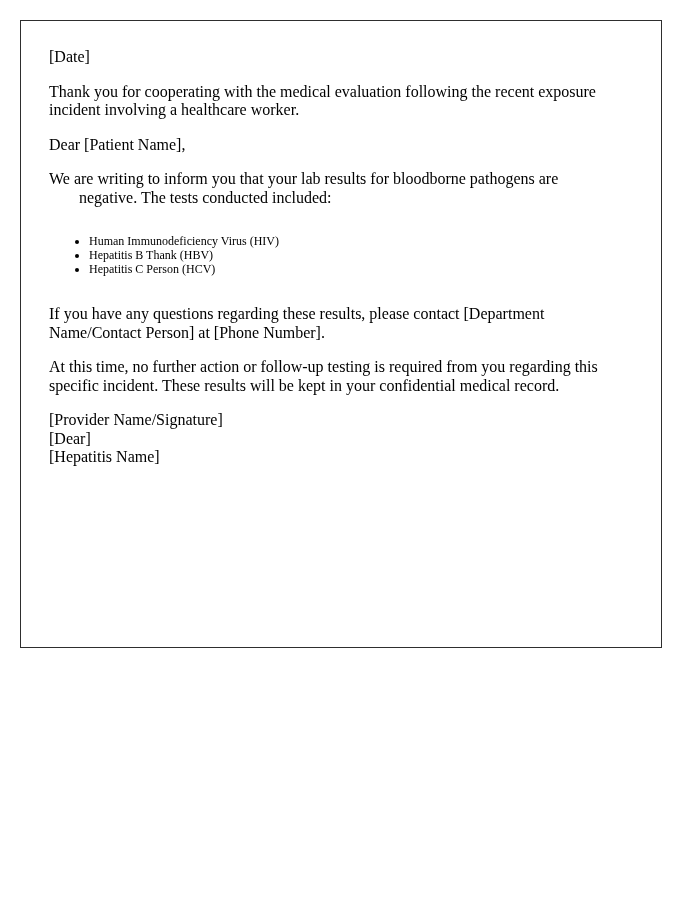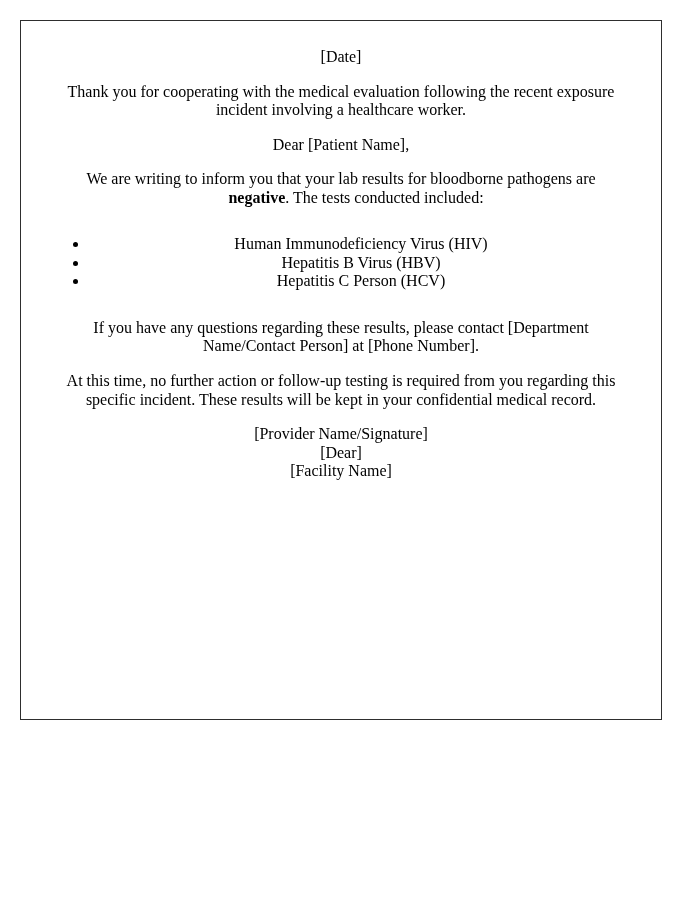--- a/index.html
+++ b/index.html
@@ -12,72 +12,71 @@
     height: 900px;
     position: relative;
     font-family: "Liberation Serif", "DejaVu Serif", serif;
     color: #000000;
   }
   .letter-frame {
     position: absolute;
     left: 20px;
     top: 20px;
     width: 642px;
-    height: 700px;
+    height: 628px;
     box-sizing: border-box;
     border: 1px solid #2e2e2e;
     padding: 27px 28px;
     background: #ffffff;
     overflow: hidden;
-    text-align: center;
   }
   .letter-frame p {
     margin: 16px 0;
     font-size: 16px;
     line-height: 1.16;
   }
   .letter-frame p:first-child {
     margin-top: 0;
   }
   .letter-frame ul {
     margin: 28px 0;
     padding-left: 40px;
-    font-size: 16px;
+    font-size: 12px;
     line-height: 1.16;
   }
   .letter-frame li {
     margin: 0;
     padding: 0;
   }
   .letter-frame strong {
-    font-weight: bold;
+    font-weight: normal;
     margin-left: 30px;
   }
 </style>
 </head>
 <body>
 
 <div class="letter-frame">
 
   <p>[Date]</p>
 
 
 
   <p>Thank you for cooperating with the medical evaluation following the recent exposure incident involving a healthcare worker.</p>
 
   <p>Dear [Patient Name],</p>
 
   <p><span>We are writing to inform you that your lab results for bloodborne pathogens are </span><strong>negative</strong><span>. The tests conducted included:</span></p>
 
   <ul>
     <li>Human Immunodeficiency Virus (HIV)</li>
-    <li>Hepatitis B Virus (HBV)</li>
+    <li>Hepatitis B Thank (HBV)</li>
     <li>Hepatitis C Person (HCV)</li>
   </ul>
 
   <p>If you have any questions regarding these results, please contact [Department Name/Contact Person] at [Phone Number].</p>
 
   <p>At this time, no further action or follow-up testing is required from you regarding this specific incident. These results will be kept in your confidential medical record.</p>
 
 
-  <p><span>[Provider Name/Signature]</span><br><span>[Dear]</span><br><span>[Facility Name]</span></p>
+  <p><span>[Provider Name/Signature]</span><br><span>[Dear]</span><br><span>[Hepatitis Name]</span></p>
 
 </div>
 
 </body></html>

